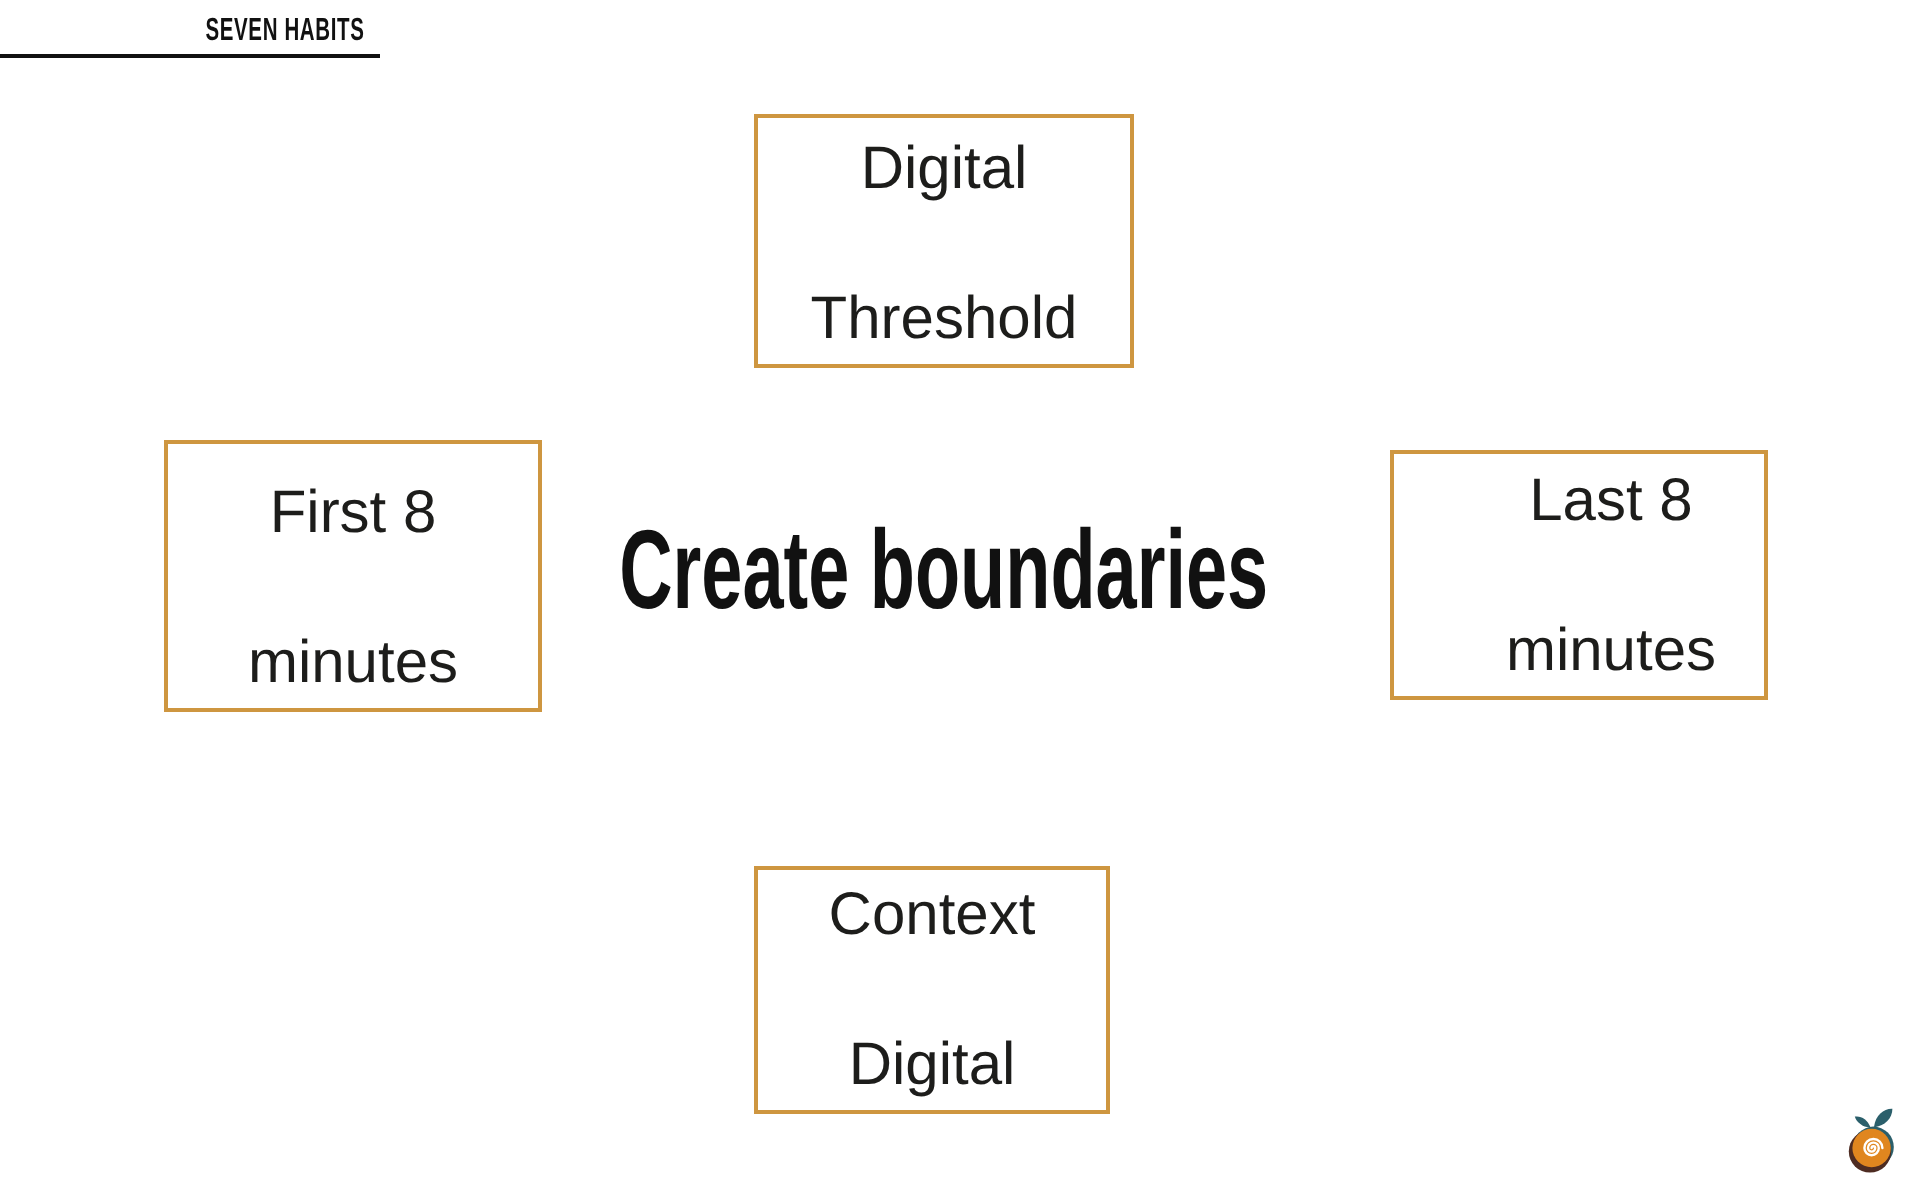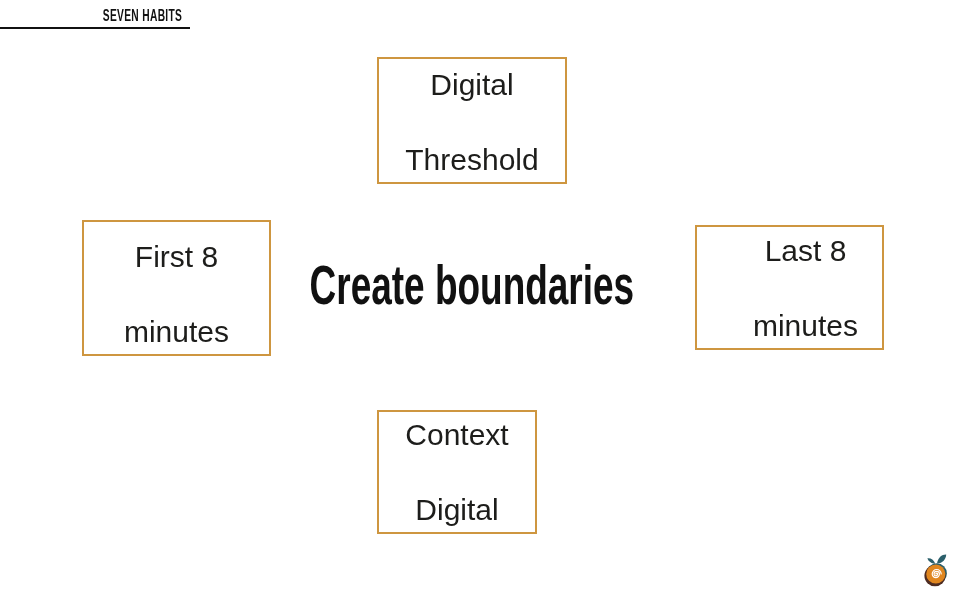--- a/index.html
+++ b/index.html
@@ -71,21 +71,21 @@
     font-weight: 300;
     font-size: 30px;
     line-height: 1.43;
     color: #1D1D1B;
     gap: 32px;
   }
   .box span { display: block; }
   .box-top    { left: 377px; top: 57px;  width: 190px; height: 127px; }
   .box-left   { left: 50px;  top: 220px; width: 189px; height: 136px; margin-left: 32px; }
   .box-right  { left: 695px; top: 225px; width: 189px; height: 125px; padding-left: 32px; }
-  .box-bottom { left: 377px; top: 410px; width: 160px; height: 124px; }
+  .box-bottom { left: 377px; top: 433px; width: 178px; height: 124px; }
   
   .logo {
     position: absolute;
     left: 920px;
     top: 551px;
     width: 32px;
     height: 38px;
   }
 </style>
 </head>

